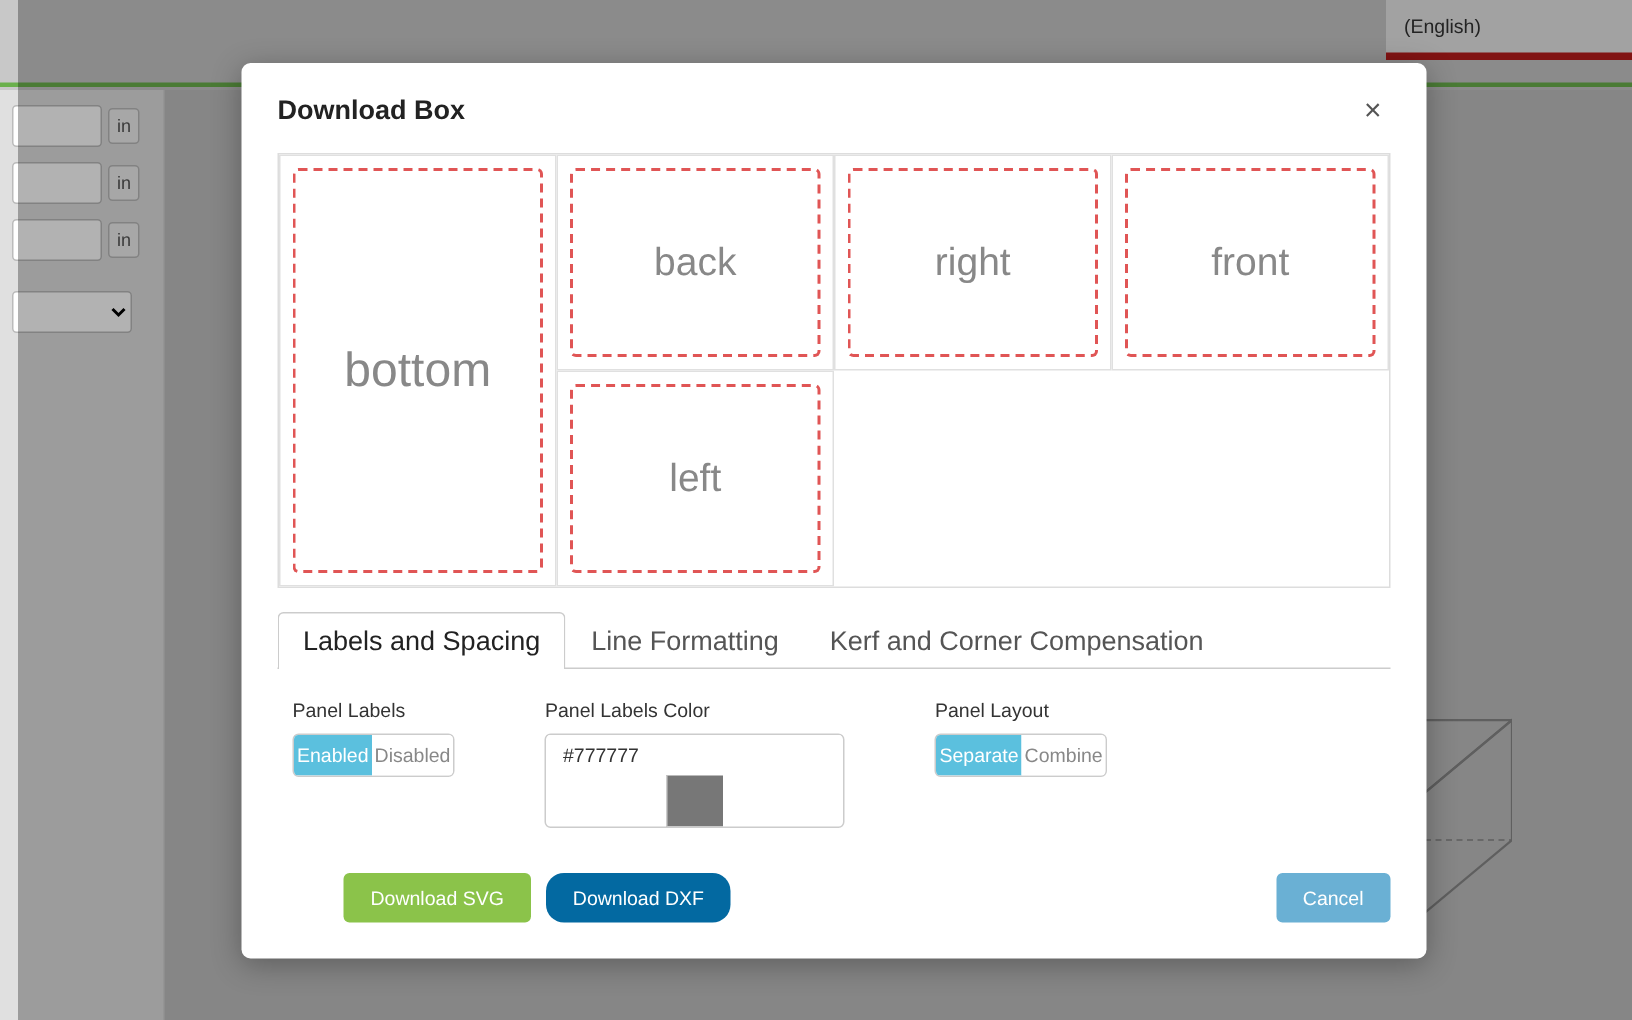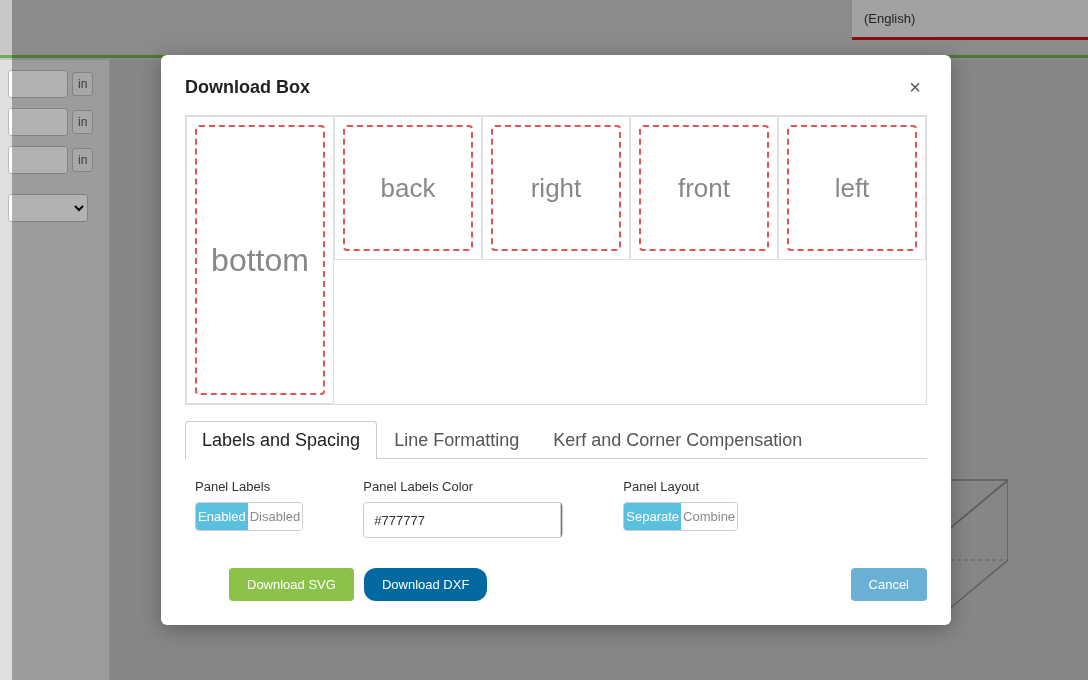--- a/index.html
+++ b/index.html
@@ -16,24 +16,24 @@
       width: 100%;
       height: 100%;
       background: #c8c8c8;
       position: absolute;
       top: 0; left: 0;
     }
 
     .top-bar {
       position: absolute;
       top: 0; right: 0;
-      width: 236px;
+      width: 164px;
       height: 40px;
       background: #e8e8e8;
-      border-bottom: 3px solid #b91c1c;
+      border-bottom: 5px solid #b91c1c;
       display: flex;
       align-items: center;
       padding: 0 12px;
       font-size: 13px;
       color: #333;
     }
 
     .sidebar {
       position: absolute;
       top: 60px;
@@ -238,20 +238,21 @@
       color: white;
     }
 
     .color-input-group {
       display: flex;
       align-items: center;
       border: 1px solid #ccc;
       border-radius: 4px;
       overflow: hidden;
       width: 200px;
+      flex-direction: column;
     }
 
     .color-text-input {
       flex: 1;
       border: none;
       padding: 6px 10px;
       font-size: 13px;
       outline: none;
       color: #333;
     }
@@ -356,21 +357,21 @@
 </div>
 
 <div class="modal-overlay">
   <div class="modal">
 
     <div class="modal-header">
       <span class="modal-title">Download Box</span>
       <button class="close-btn">×</button>
     </div>
 
-    <div style="display:grid; grid-template-columns:1fr 1fr 1fr 1fr 1fr; grid-template-rows:1fr 1fr; width:100%; height:290px; margin-bottom:16px; border:1px solid #ddd;">
+    <div style="display:grid; grid-template-columns:1fr 1fr 1fr 1fr; grid-template-rows:1fr 1fr; width:100%; height:290px; margin-bottom:16px; border:1px solid #ddd;">
 
       <div class="panel">
         <span class="panel-label">back</span>
       </div>
 
       <div class="panel">
         <span class="panel-label">right</span>
       </div>
 
       <div class="panel" style="grid-row: 1 / 3;">

